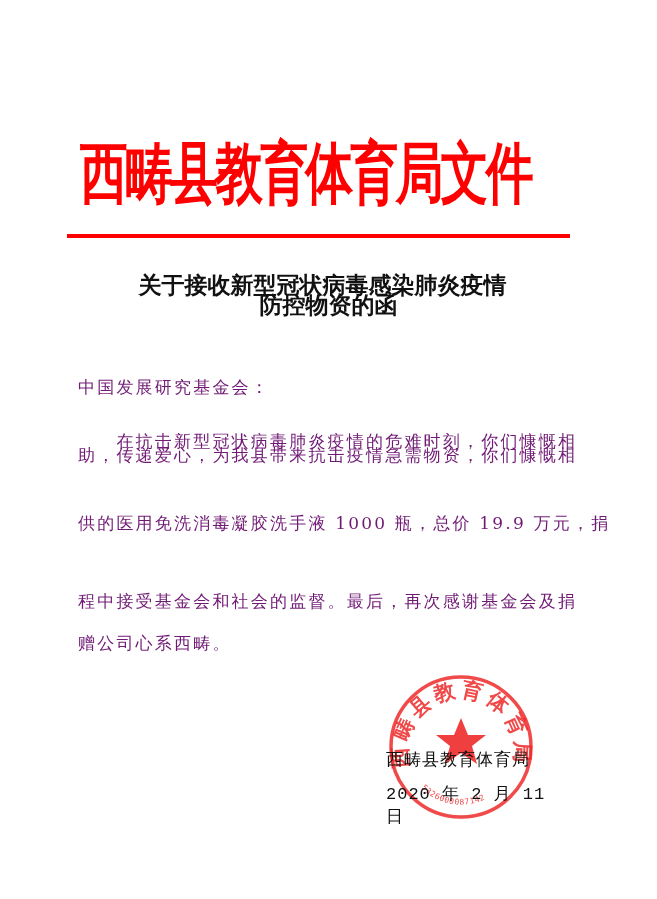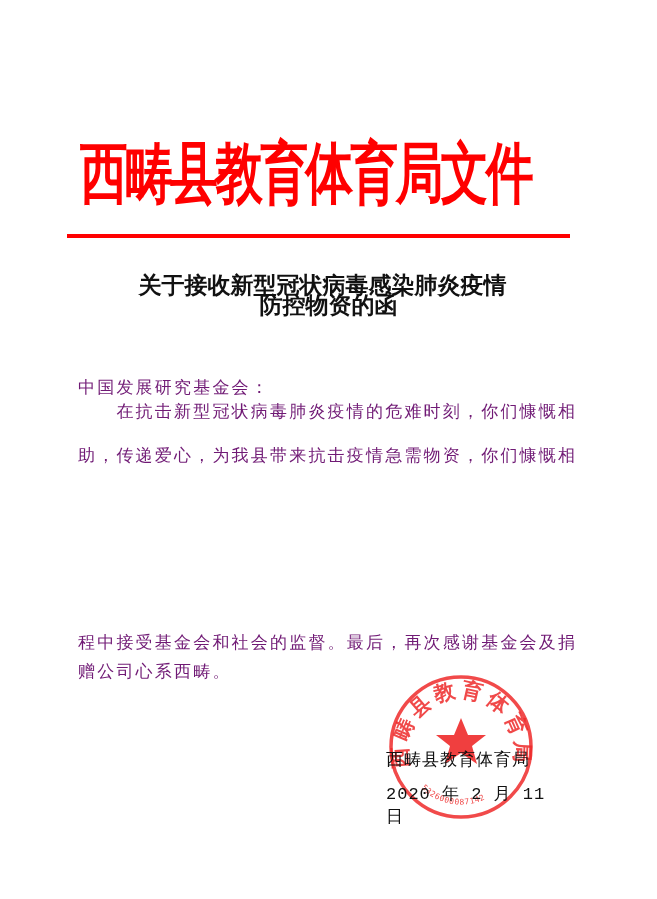--- a/index.html
+++ b/index.html
@@ -32,24 +32,25 @@
 <div class="page">
 
   <div class="header-title">西畴县教育体育局文件</div>
   <div class="header-rule"></div>
 
   <div class="doc-title l1">关于接收新型冠状病毒感染肺炎疫情</div>
   <div class="doc-title l2">防控物资的函</div>
 
   <div class="body-text salutation">中国发展研究基金会：</div>
 
-  <div class="body-text line" style="top:400px">　　在抗击新型冠状病毒肺炎疫情的危难时刻，你们慷慨相</div>
+  <div class="body-text line" style="top:430px">　　在抗击新型冠状病毒肺炎疫情的危难时刻，你们慷慨相</div>
   <div class="body-text line" style="top:444px">助，传递爱心，为我县带来抗击疫情急需物资，你们慷慨相</div>
-  <div class="body-text line" style="top:631px">程中接受基金会和社会的监督。最后，再次感谢基金会及捐</div>
-  <div class="body-text line" style="top:660px">赠公司心系西畴。</div>
+  <div class="body-text line" style="top:512px">供的医用免洗消毒凝胶洗手液 1000 瓶，总价 19.9 万元，捐</div>
+  <div class="body-text line" style="top:590px">程中接受基金会和社会的监督。最后，再次感谢基金会及捐</div>
+  <div class="body-text line" style="top:632px">赠公司心系西畴。</div>
 
   <svg class="seal" viewBox="0 0 146 146" xmlns="http://www.w3.org/2000/svg">
     <defs>
       <path id="sealArc" d="M 22 95 A 54 54 0 1 1 124 95" fill="none"></path>
       <path id="serialArc" d="M 28 108 A 56 56 0 0 0 118 108" fill="none"></path>
     </defs>
     <circle cx="73" cy="73" r="70" fill="none" stroke="#ee2a2a" stroke-width="3.5" opacity="0.85"></circle>
     <text font-family="DejaVu Serif, serif" font-size="21" fill="#ee2a2a" opacity="0.85" font-weight="bold" letter-spacing="4">
       <textPath href="#sealArc" startOffset="2">西畴县教育体育局</textPath>
     </text>

